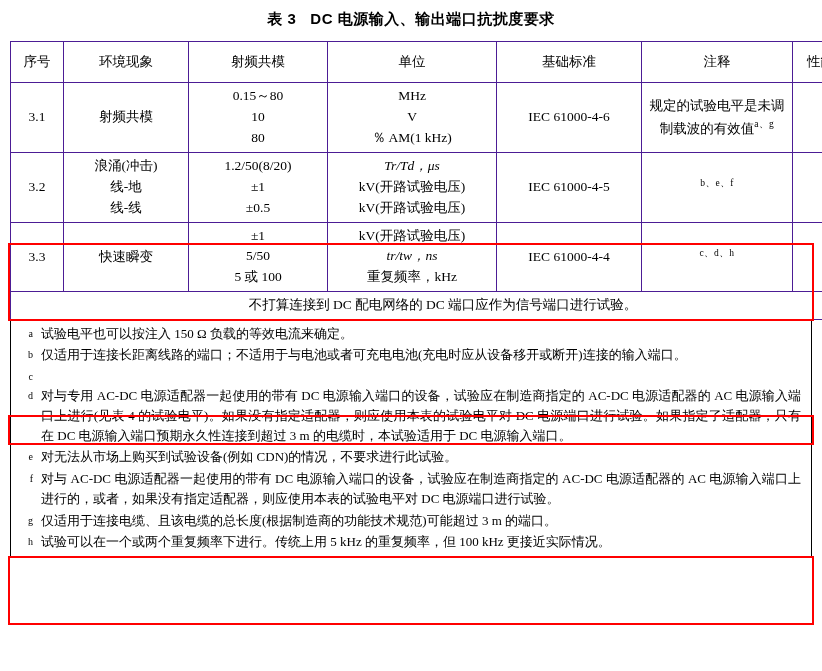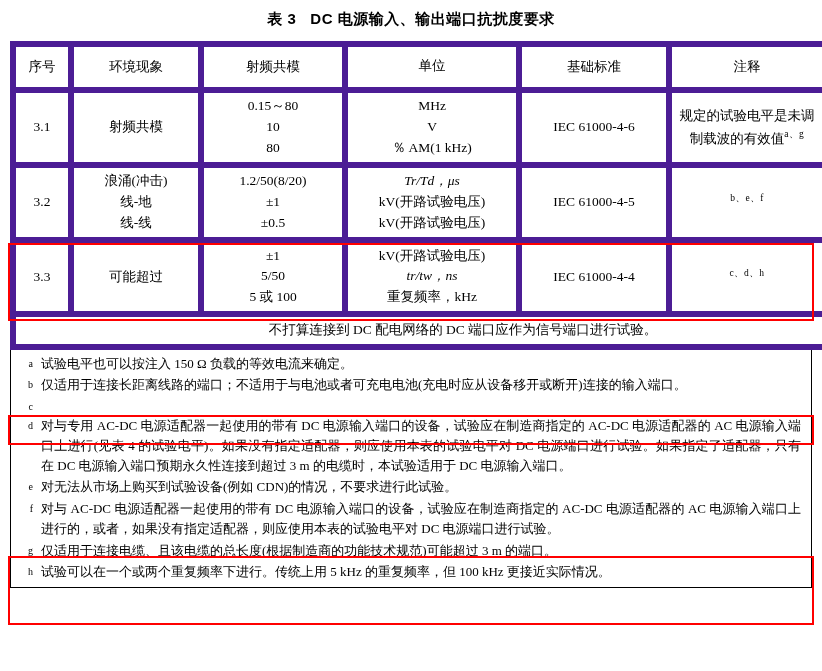--- a/index.html
+++ b/index.html
@@ -33,36 +33,36 @@
   .title .tnum {
     margin-right: 14px;
   }
   table.main {
     border-collapse: collapse;
     width: 802px;
     table-layout: fixed;
     margin: 0 auto;
   }
   table.main td, table.main th {
-    border: 6px solid #4c1d95;
+    border: 1px solid #4c1d95;
     padding: 3px 4px;
     vertical-align: middle;
     text-align: center;
     font-size: 13.5px;
     line-height: 1.5;
   }
   thead th {
     font-weight: normal;
     height: 34px;
     font-size: 14px;
   }
   .r-no     { width: 44px; }
   .r-env    { width: 116px; }
   .r-spec   { width: 130px; }
-  .r-unit   { width: 160px; font-family: Liberation Mono, monospace; }
+  .r-unit   { width: 160px; }
   .r-std    { width: 136px; }
   .r-note   { width: 142px; }
   .r-perf   { width: 74px; }
 
   .multiline div { line-height: 1.55; }
   .small-sup {
     font-size: 9px;
     vertical-align: super;
     margin-top: 15px;
   }
@@ -178,21 +178,21 @@
         </td>
         <td>IEC 61000-4-5</td>
         <td class="notecell">
           <span class="supchars small-sup">b、e、f</span>
         </td>
         <td>B</td>
       </tr>
 
       <tr class="rowtall">
         <td>3.3</td>
-        <td>可能超过</td>
+        <td>快速瞬变</td>
         <td class="multiline">
           <div>±1</div>
           <div>5/50</div>
           <div>5 或 100</div>
         </td>
         <td class="multiline">
           <div>kV(开路试验电压)</div>
           <div class="it">tr/tw，ns</div>
           <div>重复频率，kHz</div>
         </td>

